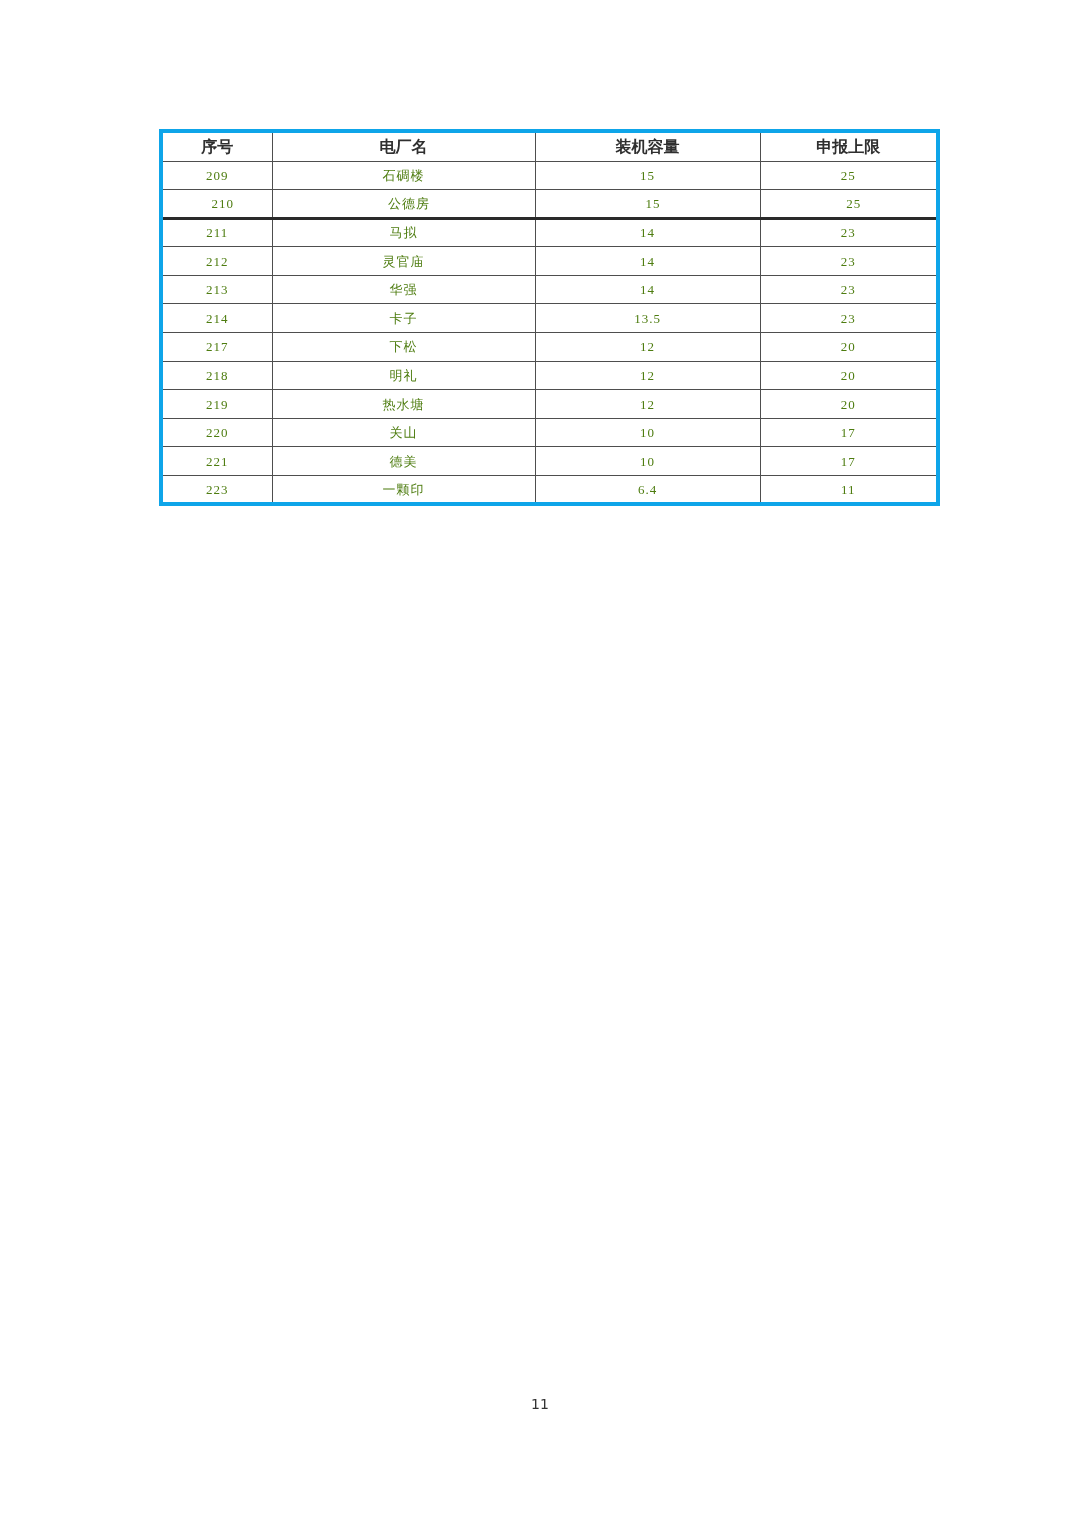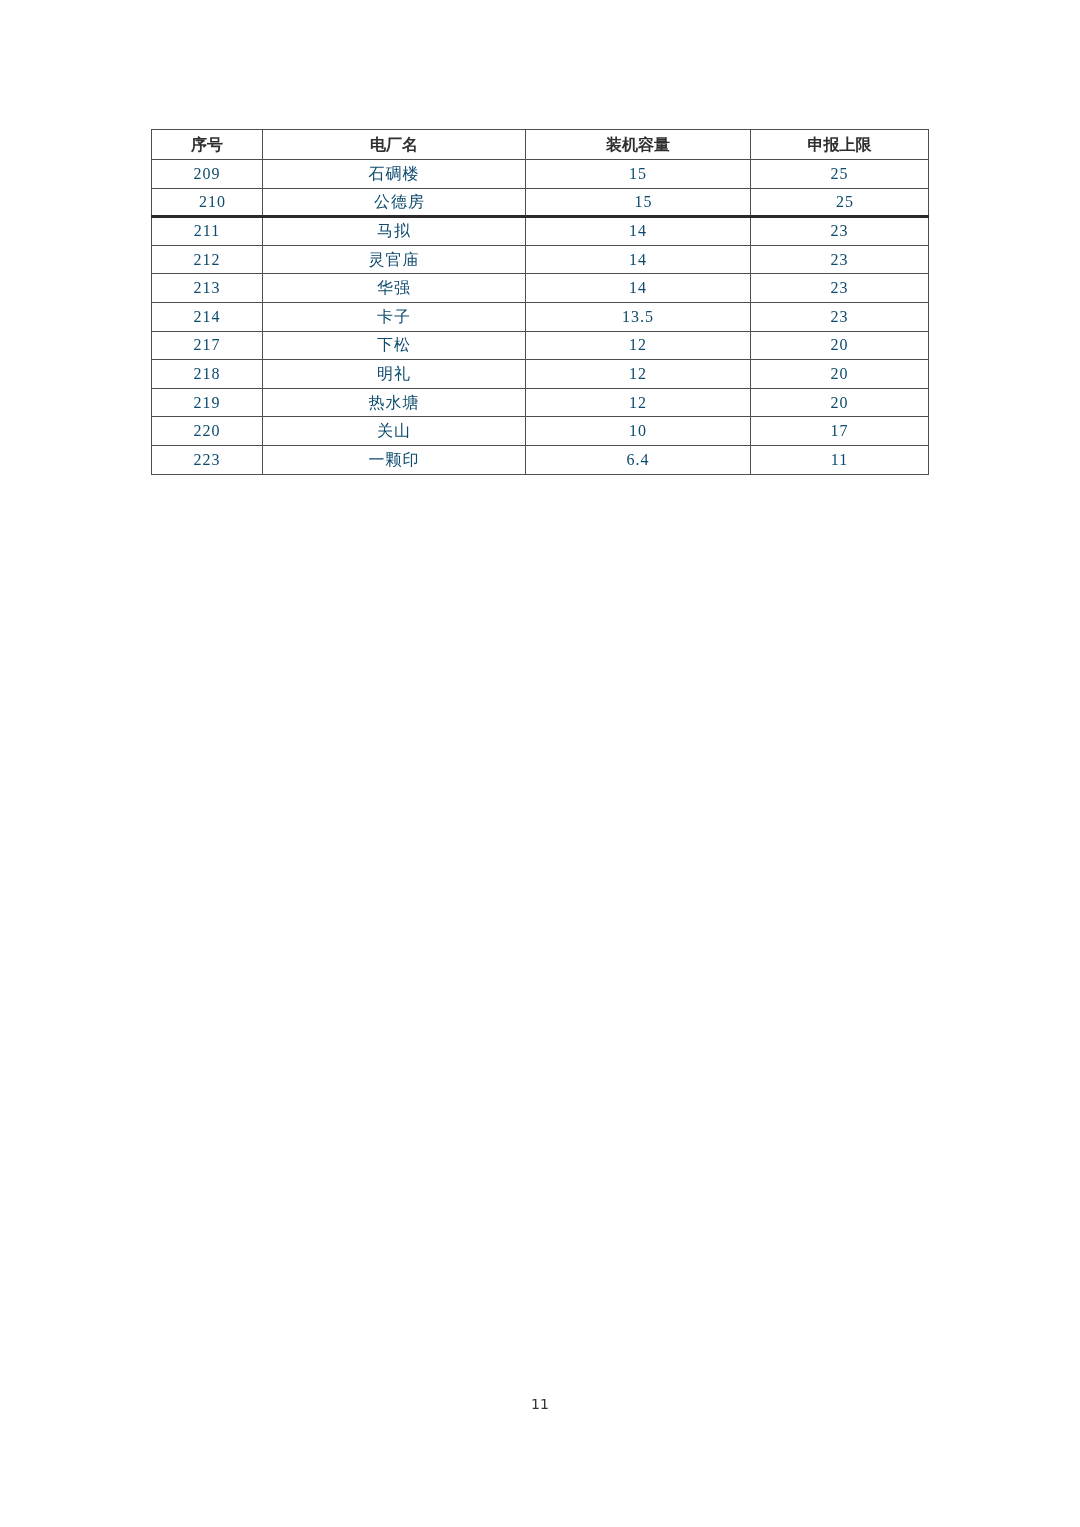--- a/index.html
+++ b/index.html
@@ -11,48 +11,48 @@
     font-family: "Liberation Serif", "DejaVu Serif", serif;
     color: #3b3b3b;
   }
   .page {
     position: absolute;
     inset: 0;
     background: #ffffff;
   }
   .doc-table {
     position: absolute;
-    left: 151px;
+    left: 159px;
     top: 129px;
     width: 777px;
     border-collapse: collapse;
     table-layout: fixed;
-    border: 1px solid #0ea5e9;
+    border: 4px solid #0ea5e9;
   }
   .doc-table th,
   .doc-table td {
     border: 1px solid #4e4e4e;
     text-align: center;
     vertical-align: middle;
     font-size: 16px;
     line-height: 1;
     padding: 0;
     overflow: hidden;
     white-space: nowrap;
   }
   .doc-table thead th {
     height: 30px;
     font-weight: bold;
     font-size: 16px;
     color: #2f2f2f;
   }
   .doc-table tbody td {
     height: 28.6px;
-    font-size: 16px;
-    color: #0c4a6e;
+    font-size: 13px;
+    color: #4d7c0f;
     letter-spacing: 1px;
   }
   .doc-table tbody tr.thick-bottom td {
     border-bottom: 3px solid #2a2a2a;
     padding-left: 11px;
   }
   .page-number {
     position: absolute;
     left: 0;
     right: 0;
@@ -138,20 +138,26 @@
           <td>12</td>
           <td>20</td>
         </tr>
         <tr>
           <td>220</td>
           <td>关山</td>
           <td>10</td>
           <td>17</td>
         </tr>
         <tr>
+          <td>221</td>
+          <td>德美</td>
+          <td>10</td>
+          <td>17</td>
+        </tr>
+        <tr>
           <td>223</td>
           <td>一颗印</td>
           <td>6.4</td>
           <td>11</td>
         </tr>
       </tbody>
   </table>
 
   <div class="page-number">11</div>
 

